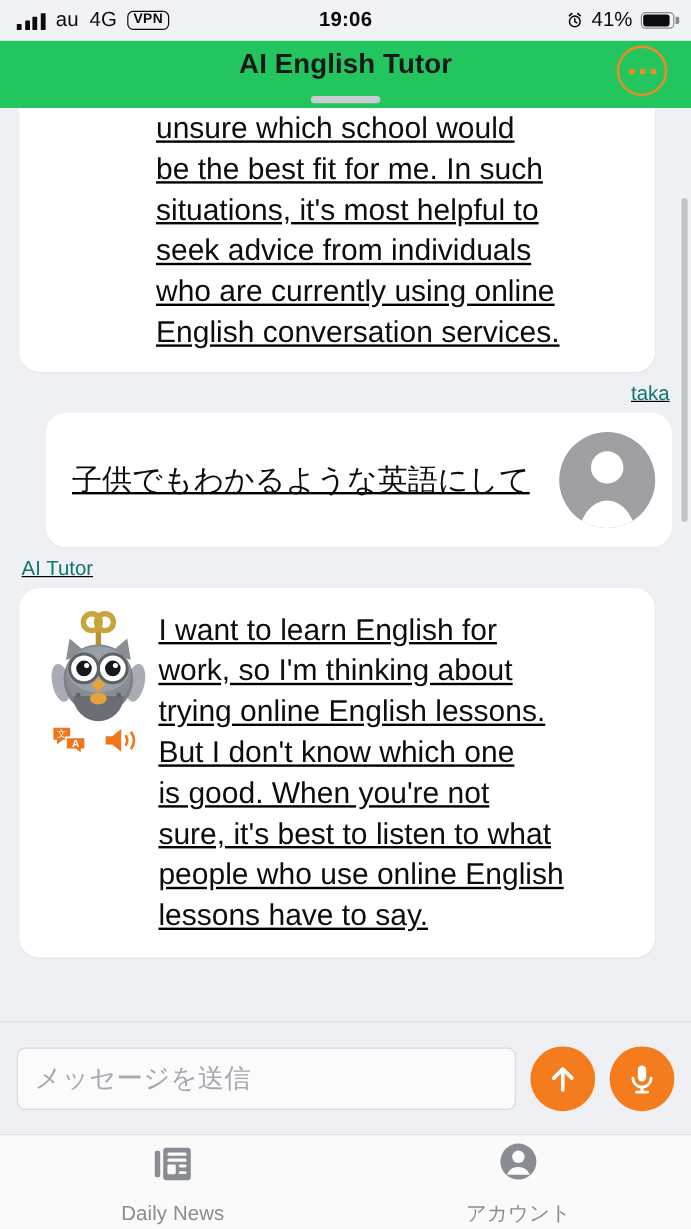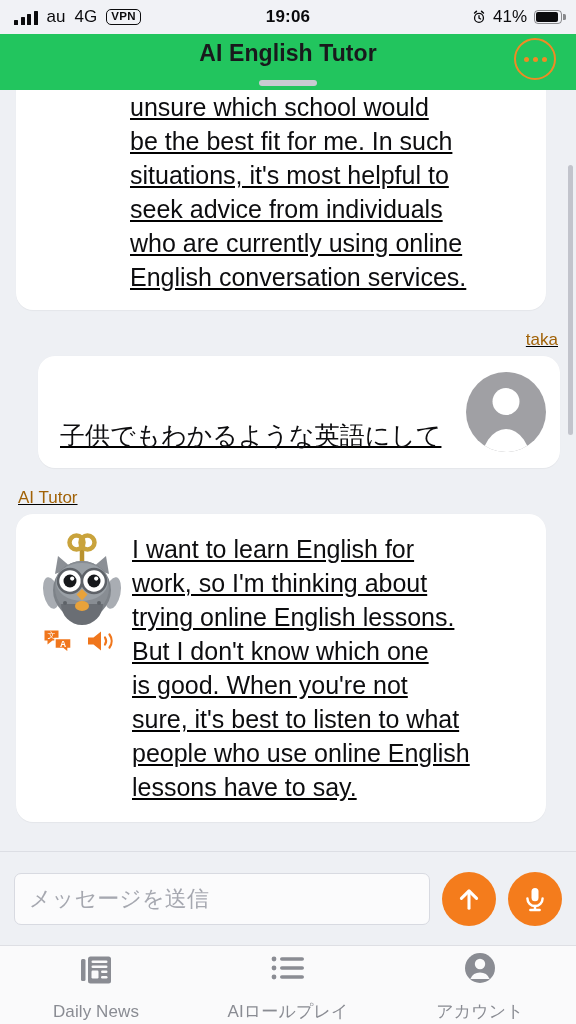--- a/index.html
+++ b/index.html
@@ -86,27 +86,27 @@
 
   
   .bubble-clipped {
     margin-top:-48px;
     width:100%; max-width:530px;
     padding:14px 18px 16px 114px;
     border-radius:17px;
   }
 
   .sender-label {
-    font-size:17px; color:#a16207; padding:20px 2px 6px;
+    font-size:17px; color:#0f766e; padding:8px 2px 6px;
   }
   .sender-label.right { text-align:right; }
 
   
   .bubble-user {
-    display:flex; align-items:flex-end; gap:12px;
+    display:flex; align-items:center; gap:12px;
     padding:16px 14px 16px 22px; width:522px; border-radius:17px;
   }
   .bubble-user .bubble-text { flex:1 1 auto; font-size:25px; line-height:34px; }
   .avatar-user {
     flex:0 0 auto; width:80px; height:80px; border-radius:50%;
     background:#a0a0a4; position:relative; overflow:hidden;
   }
   .avatar-user .head {
     position:absolute; left:50%; top:16px; transform:translateX(-50%);
     width:27px; height:27px; border-radius:50%; background:#ffffff;
@@ -342,33 +342,20 @@
           <rect x="11.5" y="5.5" width="16" height="2.6" rx="1.3" fill="#fafafb"></rect>
           <rect x="11.5" y="10.5" width="16" height="2.6" rx="1.3" fill="#fafafb"></rect>
           <rect x="11.5" y="15.5" width="7" height="8" rx="1.2" fill="#fafafb"></rect>
           <rect x="21" y="15.5" width="6.5" height="2.4" rx="1.2" fill="#fafafb"></rect>
           <rect x="21" y="21" width="6.5" height="2.4" rx="1.2" fill="#fafafb"></rect>
         </svg>
       </span>
       <span class="t-label">Daily News</span>
     </div>
 
-    <div class="tab">
-      <span class="t-icon">
-        <svg width="34" height="28" viewBox="0 0 34 28">
-          <circle cx="3" cy="5" r="2.4" fill="#8a8c93"></circle>
-          <circle cx="3" cy="14" r="2.4" fill="#8a8c93"></circle>
-          <circle cx="3" cy="23" r="2.4" fill="#8a8c93"></circle>
-          <rect x="9" y="3.2" width="24" height="3.6" rx="1.8" fill="#8a8c93"></rect>
-          <rect x="9" y="12.2" width="24" height="3.6" rx="1.8" fill="#8a8c93"></rect>
-          <rect x="9" y="21.2" width="24" height="3.6" rx="1.8" fill="#8a8c93"></rect>
-        </svg>
-      </span>
-      <span class="t-label">AIロールプレイ</span>
-    </div>
 
 
     <div class="tab">
       <span class="t-icon">
         <svg width="32" height="32" viewBox="0 0 32 32">
           <circle cx="16" cy="16" r="15" fill="#8a8c93"></circle>
           <circle cx="16" cy="12" r="5.2" fill="#fafafb"></circle>
           <path d="M6.4 27a10.4 10.4 0 0 1 19.2 0z" fill="#fafafb"></path>
         </svg>
       </span>

